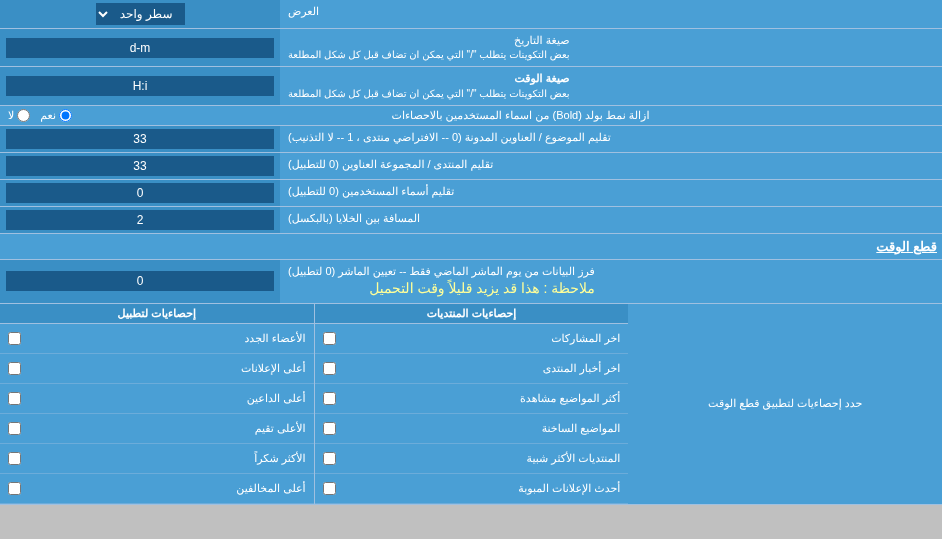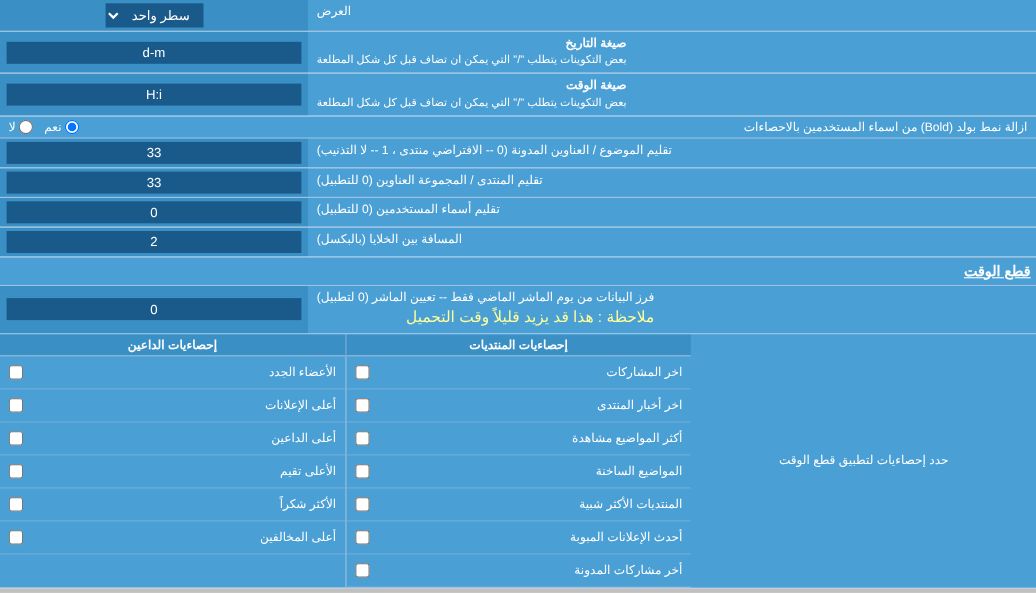--- a/index.html
+++ b/index.html
@@ -68,21 +68,21 @@
     .radio-row {
       display: flex;
       align-items: center;
       background: #4a9fd5;
       border-bottom: 1px solid #a0c0e0;
       padding: 3px 8px;
     }
     .radio-row .label-part {
       flex: 1;
       color: #fff;
-      text-align: right;
+      text-align: center;
       font-size: 11px;
       padding-left: 35px;
     }
     .radio-group {
       display: flex;
       align-items: center;
       gap: 10px;
       color: #fff;
       font-size: 11px;
     }
@@ -161,21 +161,21 @@
     <div class="row-input">
       <select class="select-box">
         <option>سطر واحد</option>
       </select>
     </div>
   </div>
 
   <div class="row">
     <div class="row-label">
       <div>
-        <div style="font-weight:bold;">صيغة التاريخ</div>
+        <div style="font-weight:normal;">صيغة التاريخ</div>
         <div style="font-size:10px;">بعض التكوينات يتطلب "/" التي يمكن ان تضاف قبل كل شكل المطلعة</div>
       </div>
     </div>
     <div class="row-input">
       <input type="text" value="d-m" style="">
     </div>
   </div>
 
   <div class="row">
     <div class="row-label">
@@ -273,28 +273,24 @@
           <input type="checkbox" style="">
         </div>
         <div class="checkbox-item">
           <span>المنتديات الأكثر شبية</span>
           <input type="checkbox" style="">
         </div>
         <div class="checkbox-item">
           <span>أحدث الإعلانات المبوبة</span>
           <input type="checkbox" style="">
         </div>
-        <div class="checkbox-item">
-          <span>أخر مشاركات المدونة</span>
-          <input type="checkbox" style="">
-        </div>
       </div>
 
       <div class="checkbox-col">
-        <div class="checkbox-col-header">إحصاءيات الداعين</div>
+        <div class="checkbox-col-header">إحصاءيات لتطبيل</div>
         <div class="checkbox-item">
           <span>الأعضاء الجدد</span>
           <input type="checkbox" style="">
         </div>
         <div class="checkbox-item">
           <span>أعلى الإعلانات</span>
           <input type="checkbox" style="">
         </div>
         <div class="checkbox-item">
           <span>أعلى الداعين</span>

